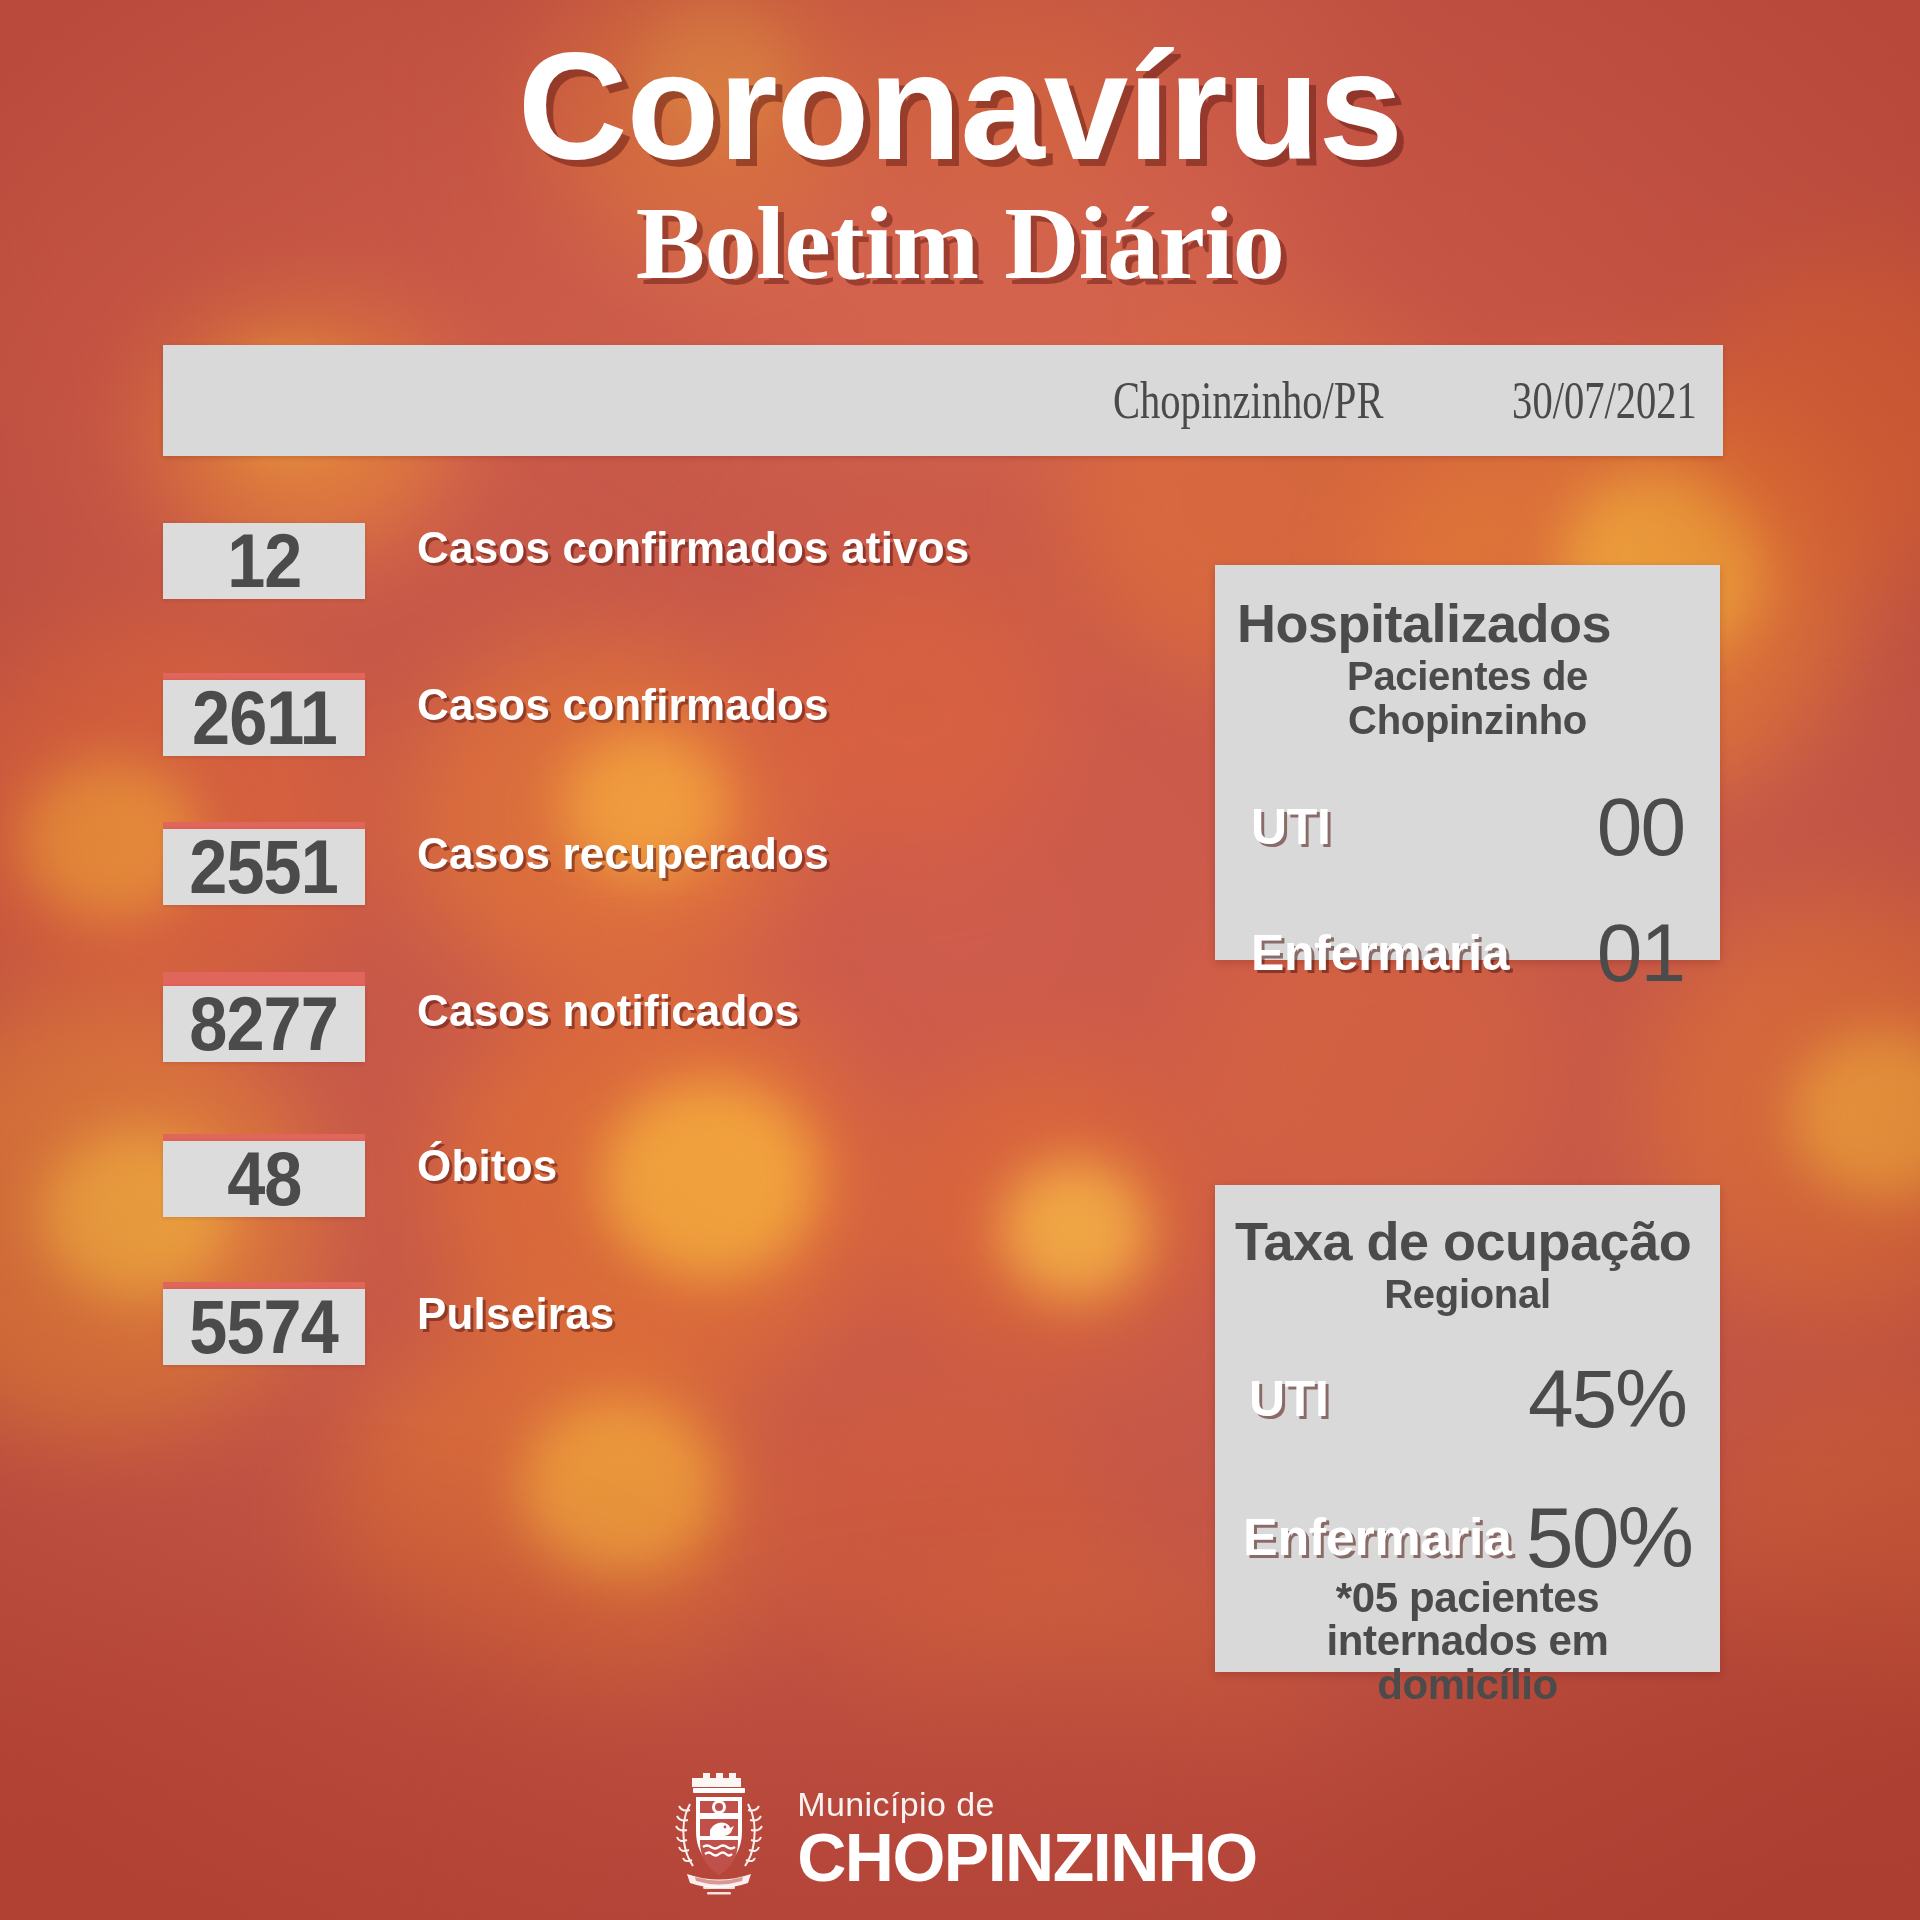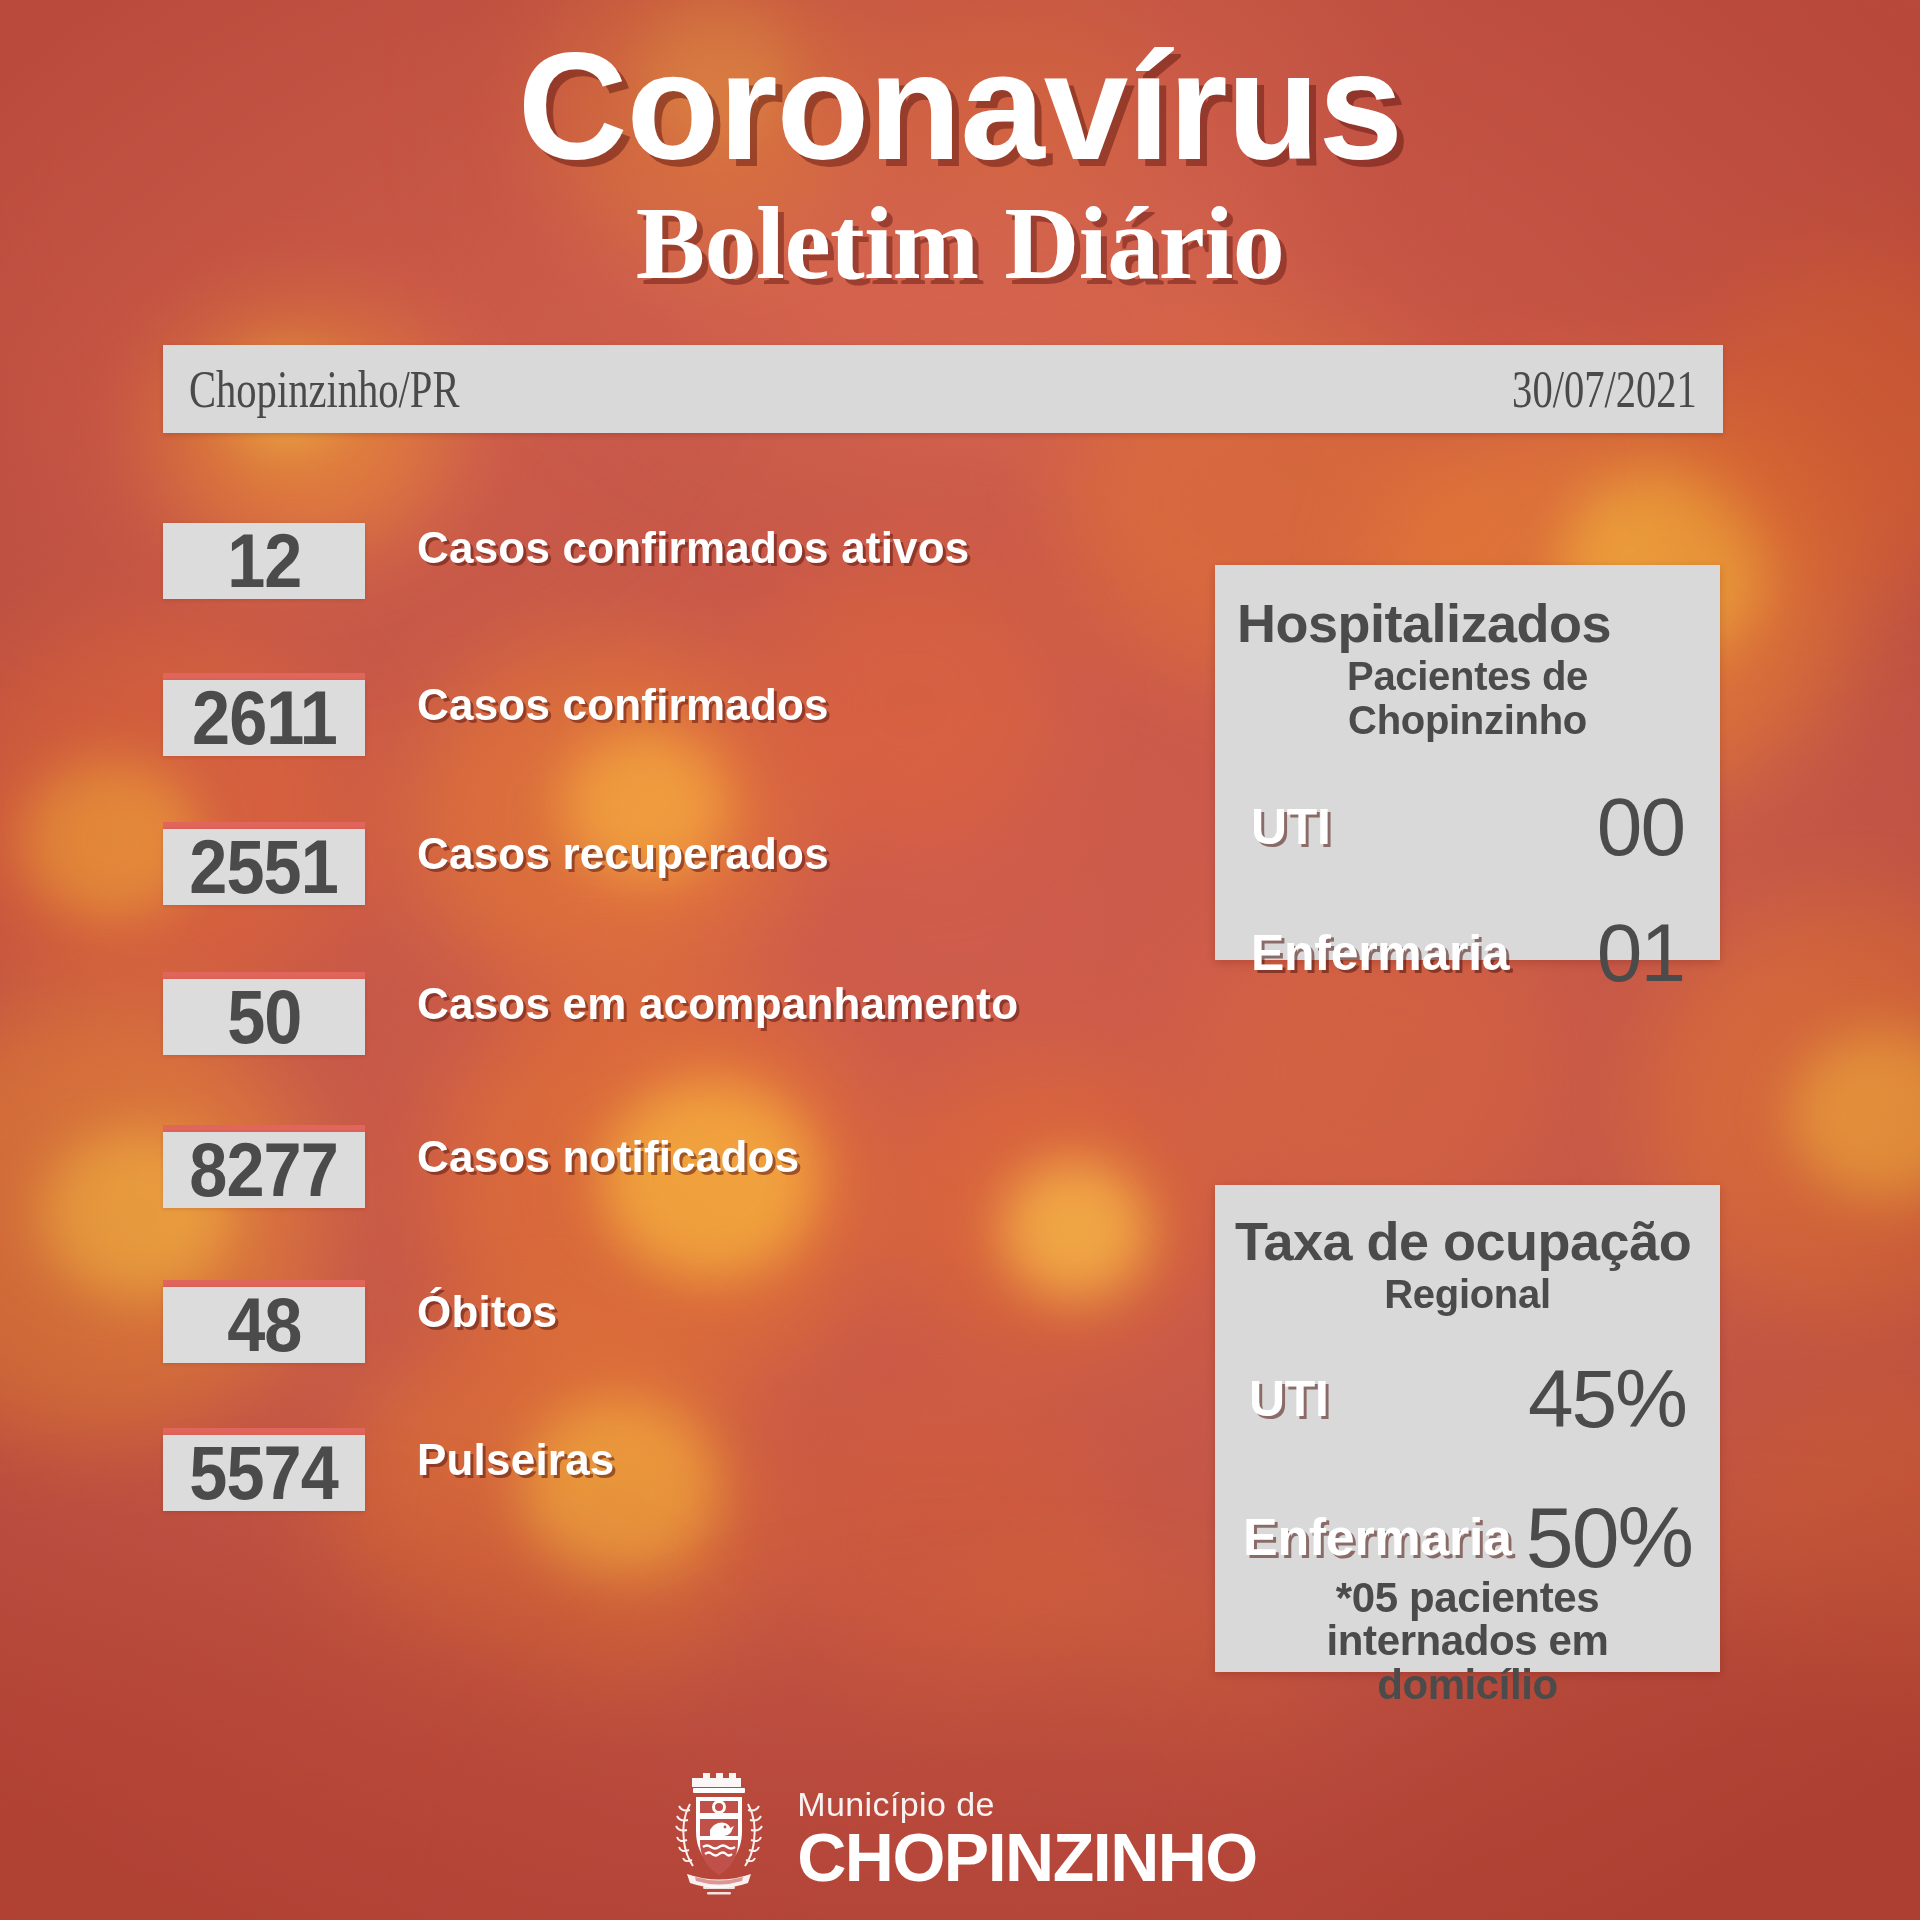--- a/index.html
+++ b/index.html
@@ -36,23 +36,23 @@
   }
   .title-sub{
     font-size:104px;line-height:1.05;font-weight:bold;color:#ffffff;
     margin-top:6px;letter-spacing:-.5px;
     text-shadow:6px 6px 0 rgba(96,24,18,.48);
     font-family:Liberation Serif, serif;
   }
 
   
   .infobar{
-    position:absolute;left:163px;top:345px;width:1560px;height:88px;
+    position:absolute;left:163px;top:345px;width:1560px;height:111px;
     background:#d9d9d9;
-    display:flex;align-items:center;justify-content:space-between;
+    display:flex;align-items:center;justify-content:flex-end;
     padding:0 26px;box-sizing:border-box;
     box-shadow:0 2px 5px rgba(90,20,14,.20);
   }
   .infobar span{
     font-family:"Liberation Serif",serif;
     font-size:52px;color:#4a4a4a;font-weight:normal;
     transform:scaleX(.78);transform-origin:left center;
     white-space:nowrap;
   }
   .infobar span.right{transform-origin:right center;}
@@ -236,26 +236,20 @@
     <div class="divider"></div>
 
     <div class="stat-row h3">
       <div class="stat-box">
         <span class="stat-num">2551</span>
       </div>
       <div class="stat-label">Casos recuperados</div>
     </div>
     <div class="divider"></div>
 
-    <div class="stat-row h4">
-      <div class="stat-box">
-        <span class="stat-num">50</span>
-      </div>
-      <div class="stat-label">Casos em acompanhamento</div>
-    </div>
     <div class="divider"></div>
 
     <div class="stat-row h5">
       <div class="stat-box">
         <span class="stat-num">8277</span>
       </div>
       <div class="stat-label">Casos notificados</div>
     </div>
     <div class="divider"></div>
 

